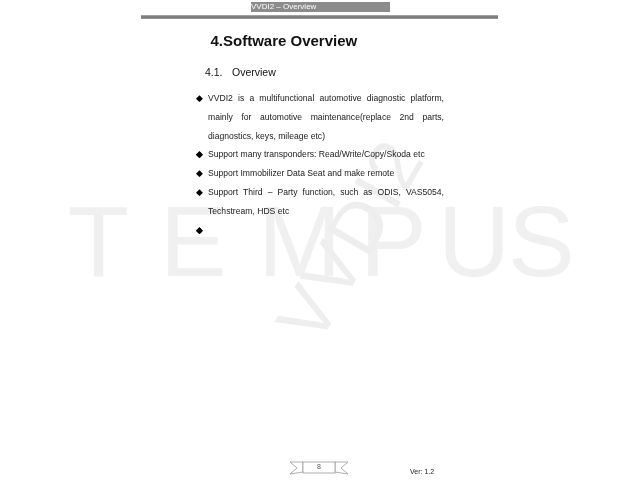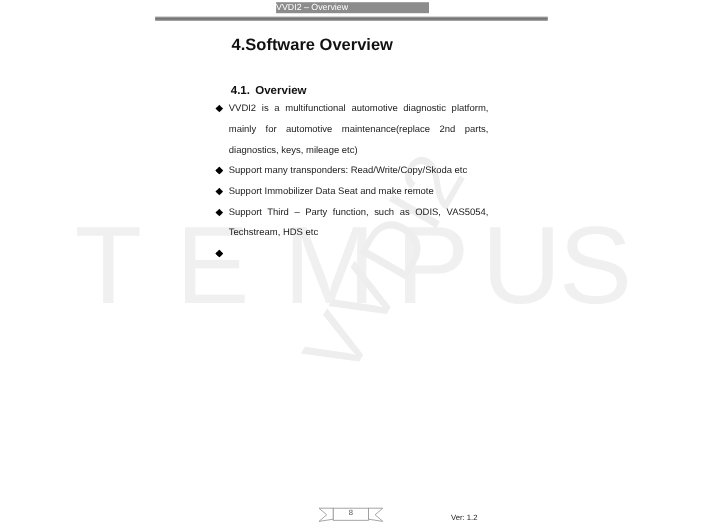--- a/index.html
+++ b/index.html
@@ -32,22 +32,22 @@
       position: absolute; left: 141px; top: 15px; width: 357px; height: 4px;
       background: linear-gradient(#b0b0b0, #707070 50%, #a0a0a0); z-index: 2;
     }
     .content { position: absolute; left: 0; top: 0; width: 640px; height: 480px; z-index: 1; }
     .h1 {
       position: absolute; left: 196px; top: 31px; font-size: 15px; font-weight: bold;
       line-height: 20px; white-space: nowrap; text-align: right;
     }
     .h1 .num { display: inline-block; width: 27px; }
     .h2 {
-      position: absolute; left: 205px; top: 75px; font-size: 10.5px; font-weight: bold;
-      line-height: 14px; white-space: nowrap; text-align: center;
+      position: absolute; left: 205px; top: 65px; font-size: 10.5px; font-weight: normal;
+      line-height: 14px; white-space: nowrap;
     }
     .h2 .num { display: inline-block; width: 27px; }
     .bullets {
       position: absolute; left: 196px; top: 89px; width: 248px; margin: 0; padding: 0; list-style: none;
     }
     .bullets li {
       position: relative; padding-left: 12px; font-size: 8.6px; line-height: 18.8px;
       text-align: justify; color: #1a1a1a;
     }
     .bullets li .diamond {

